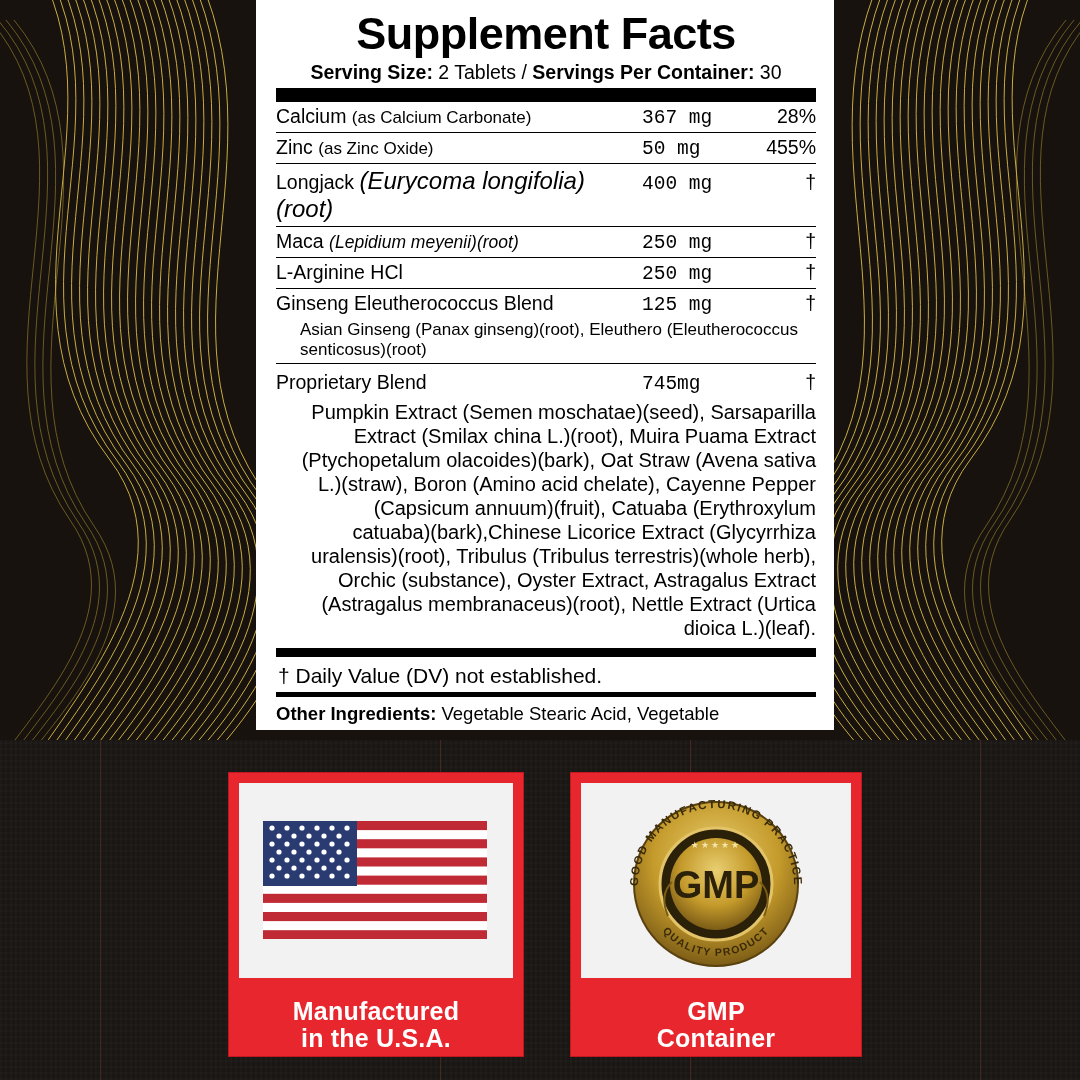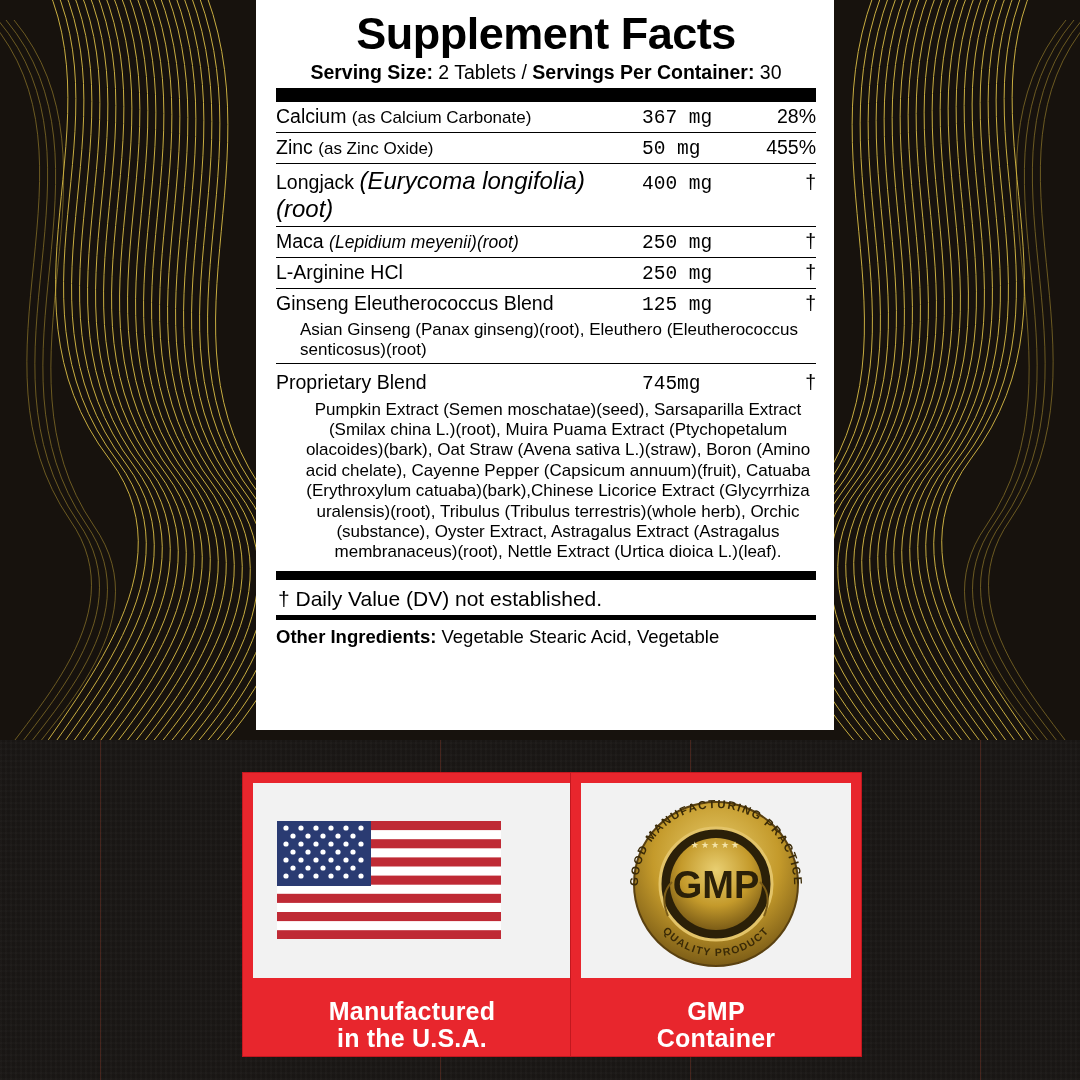--- a/index.html
+++ b/index.html
@@ -109,43 +109,43 @@
   td.dv   { text-align: right; width: 62px; white-space: nowrap; }
   tr.bordered td { border-bottom: 1.2px solid #000; }
   em, i { font-style: italic; }
 
   .sub-list {
     font-size: 17px;
     line-height: 1.18;
     padding: 1px 0 3px 24px;
   }
   .blend-body {
-    font-size: 17px;
+    font-size: 20px;
     line-height: 1.2;
     padding: 2px 0 4px 24px;
-    text-align: center;
+    text-align: right;
   }
   #dv-note {
     font-size: 21px;
     padding: 7px 0 4px 2px;
   }
   #other-ing {
     font-size: 18.5px;
     padding-top: 6px;
   }
   #other-ing b { font-weight: bold; }
 
   
   .badge {
     position: absolute;
     box-sizing: border-box;
     background: #e8262d;
     border: 1px solid #c2181f;
   }
-  #badge-usa  { left: 242px; top: 772px; width: 340px; height: 285px; }
+  #badge-usa  { left: 228px; top: 772px; width: 296px; height: 285px; }
   #badge-gmp  { left: 570px; top: 772px; width: 292px; height: 285px; }
 
   .badge-img {
     position: absolute;
     left: 10px; top: 10px; right: 10px;
     height: 195px;
     background: #f2f2f2;
     overflow: hidden;
   }
   .badge-caption {

